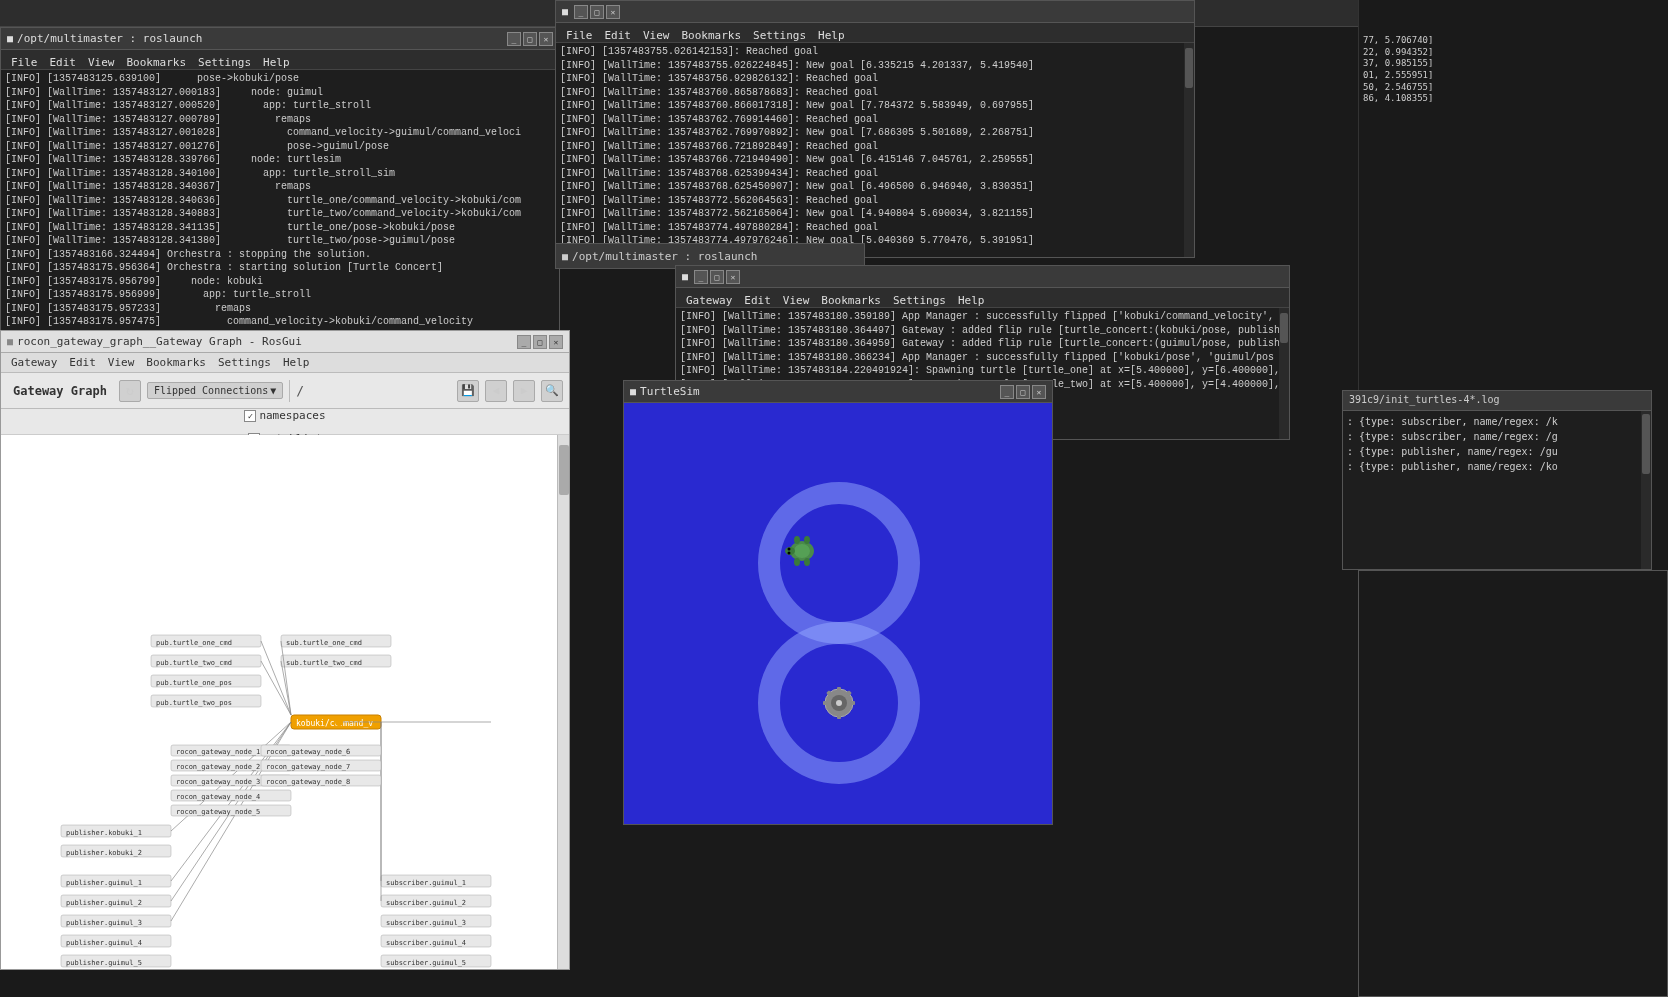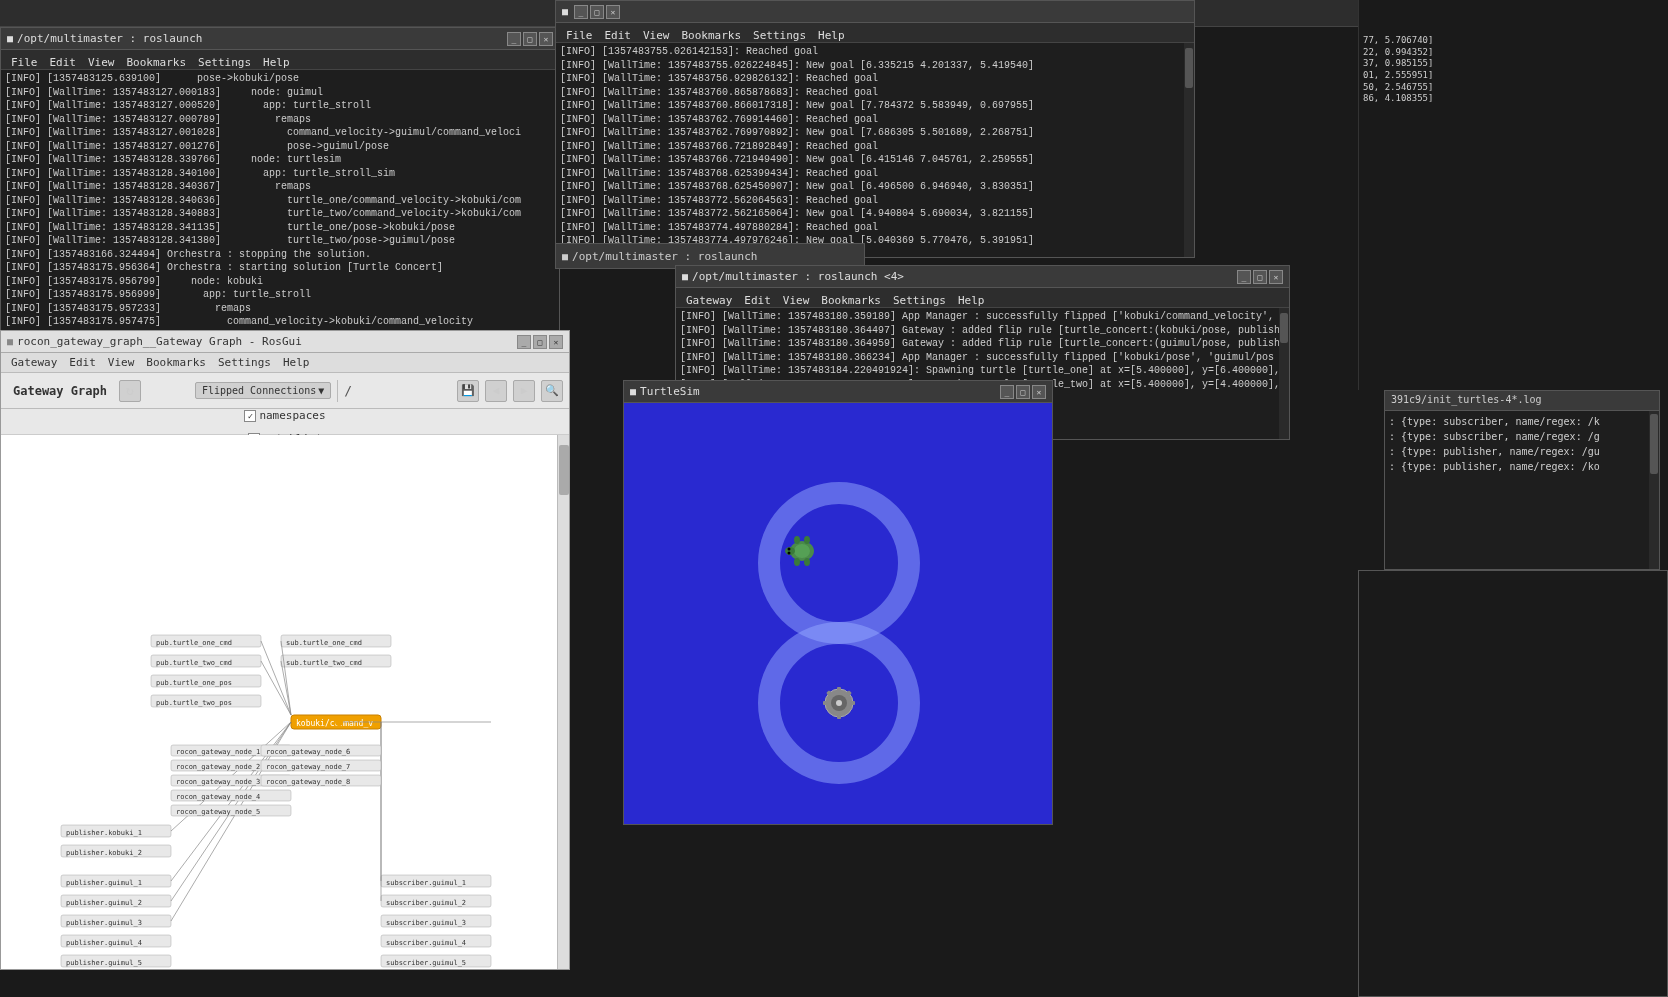--- a/index.html
+++ b/index.html
@@ -153,21 +153,20 @@
       background: #d0d0d0;
       border: 1px solid #aaa;
       padding: 2px 6px;
       font-size: 10px;
       color: #333;
       cursor: pointer;
       border-radius: 2px;
       display: flex;
       align-items: center;
       gap: 2px;
-      margin-left: 48px;
     }
     .gateway-refresh-btn {
       width: 22px;
       height: 22px;
       background: #d0d0d0;
       border: 1px solid #aaa;
       display: flex;
       align-items: center;
       justify-content: center;
       cursor: pointer;
@@ -361,21 +360,20 @@
 </div>
 
 <div style="position:absolute;top:243px;left:555px;width:310px;height:26px;background:#3a3a3a;border:1px solid #555;display:flex;align-items:center;padding:0 6px;font-size:11px;color:#ccc;">
   <span style="font-size:10px;margin-right:4px;">■</span>
   <span>/opt/multimaster : roslaunch</span>
 </div>
 
 <div class="terminal-window" style="position:absolute;top:265px;left:675px;width:615px;height:175px;background:#1e1e1e;border:1px solid #555;display:flex;flex-direction:column;">
   <div class="terminal-titlebar">
     <span style="margin-right:4px;font-size:10px;">■</span>
-    <span class="title-text">/opt/multimaster : roslaunch &lt;4&gt;</span>
     <span class="small-btn">_</span>
     <span class="small-btn">□</span>
     <span class="small-btn">✕</span>
   </div>
   <div class="terminal-menubar">
     <span>Gateway</span>
     <span>Edit</span>
     <span>View</span>
     <span>Bookmarks</span>
     <span>Settings</span>
@@ -385,21 +383,21 @@
 [INFO] [WallTime: 1357483180.364497] Gateway : added flip rule [turtle_concert:(kobuki/pose, publish
 [INFO] [WallTime: 1357483180.364959] Gateway : added flip rule [turtle_concert:(guimul/pose, publish
 [INFO] [WallTime: 1357483180.366234] App Manager : successfully flipped ['kobuki/pose', 'guimul/pos
 [INFO] [WallTime: 1357483184.220491924]: Spawning turtle [turtle_one] at x=[5.400000], y=[6.400000], theta=[
 [INFO] [WallTime: 1357483184.236703062]: Spawning turtle [turtle_two] at x=[5.400000], y=[4.400000],</div>
   <div style="position:absolute;right:0;top:42px;bottom:0;width:10px;background:#2a2a2a;">
     <div style="position:absolute;top:5px;width:8px;left:1px;height:30px;background:#555;border-radius:2px;"></div>
   </div>
 </div>
 
-<div style="position:absolute;top:390px;right:8px;width:276px;height:180px;background:#1e1e1e;border:1px solid #555;overflow:hidden;">
+<div style="position:absolute;top:390px;right:16px;width:310px;height:180px;background:#1e1e1e;border:1px solid #555;overflow:hidden;">
   <div style="height:20px;background:#3a3a3a;font-size:10px;color:#ccc;padding:3px 6px;border-bottom:1px solid #555;">391c9/init_turtles-4*.log</div>
   <div style="padding:3px 4px;font-size:10px;color:#ccc;font-family:monospace;line-height:1.5;white-space:pre;">: {type: subscriber, name/regex: /k
 : {type: subscriber, name/regex: /g
 : {type: publisher, name/regex: /gu
 : {type: publisher, name/regex: /ko</div>
   <div style="position:absolute;right:0;top:20px;bottom:0;width:10px;background:#2a2a2a;">
     <div style="position:absolute;top:3px;width:8px;left:1px;height:60px;background:#555;border-radius:2px;"></div>
   </div>
 </div>
 

